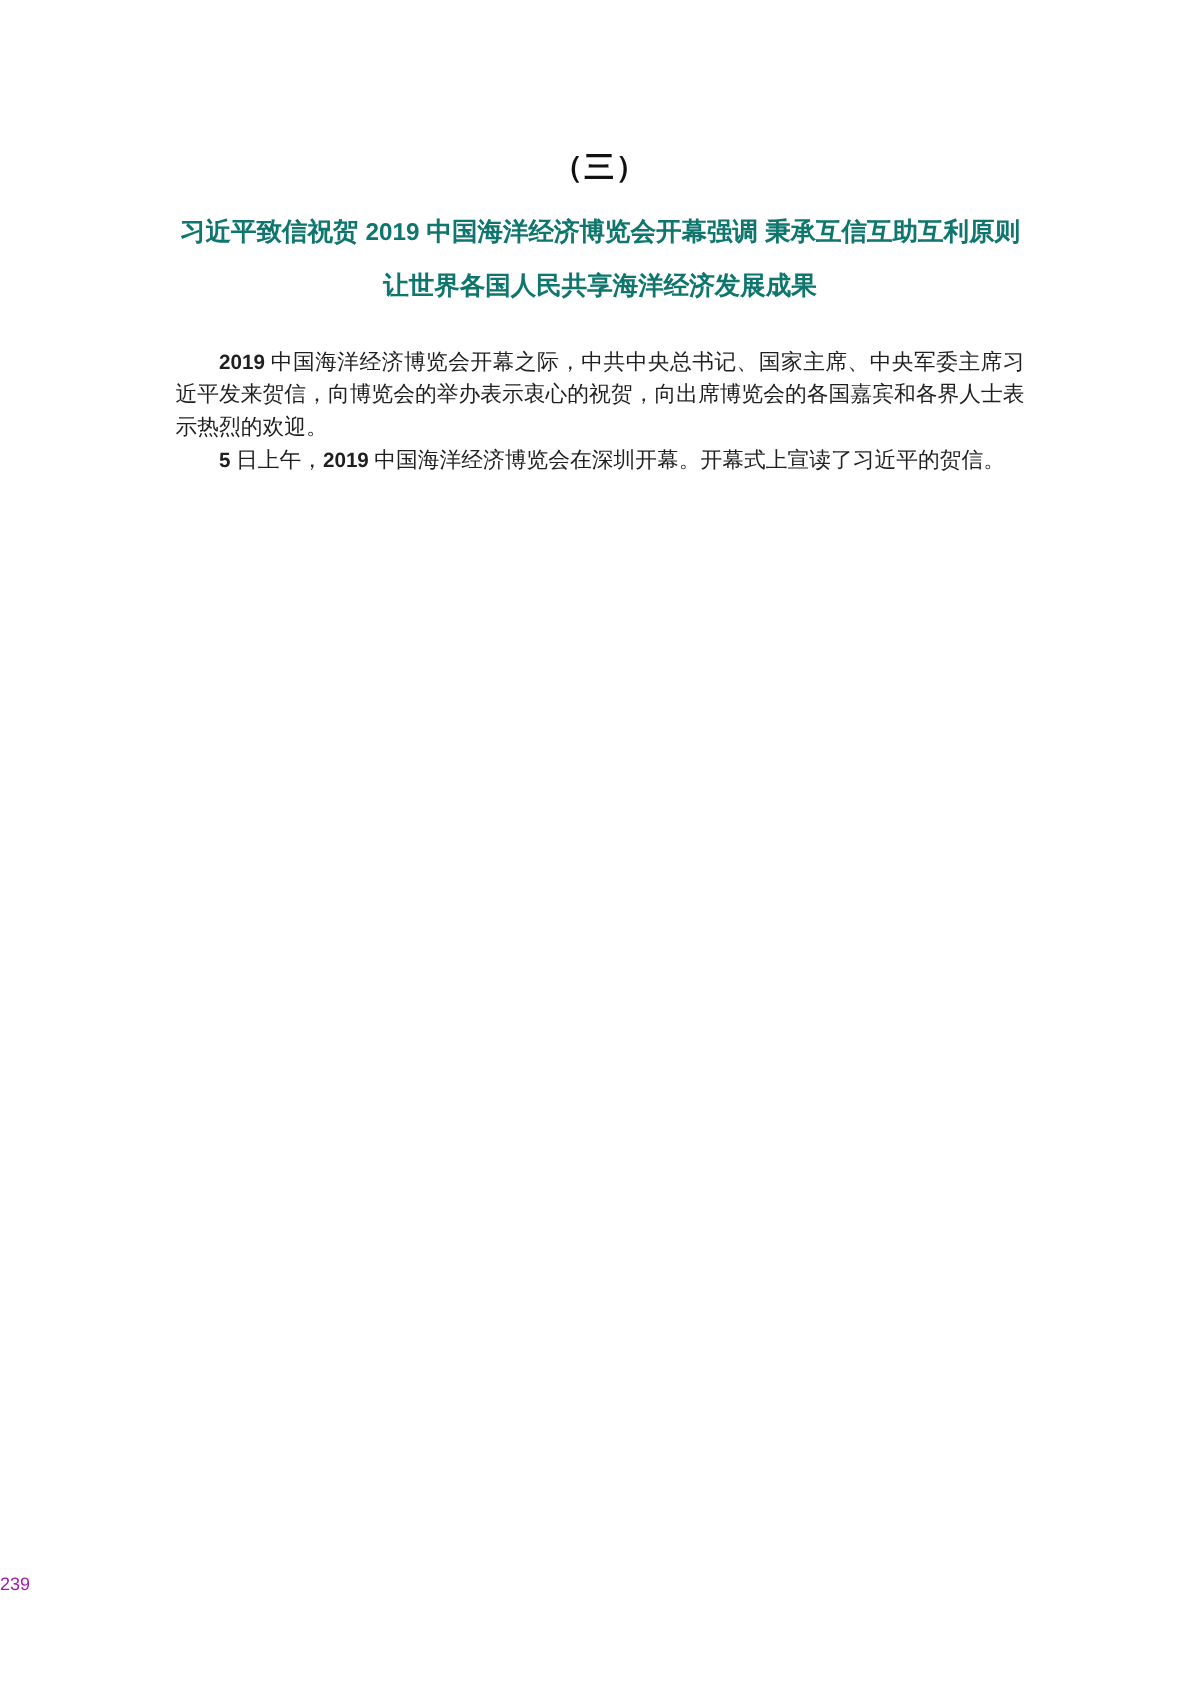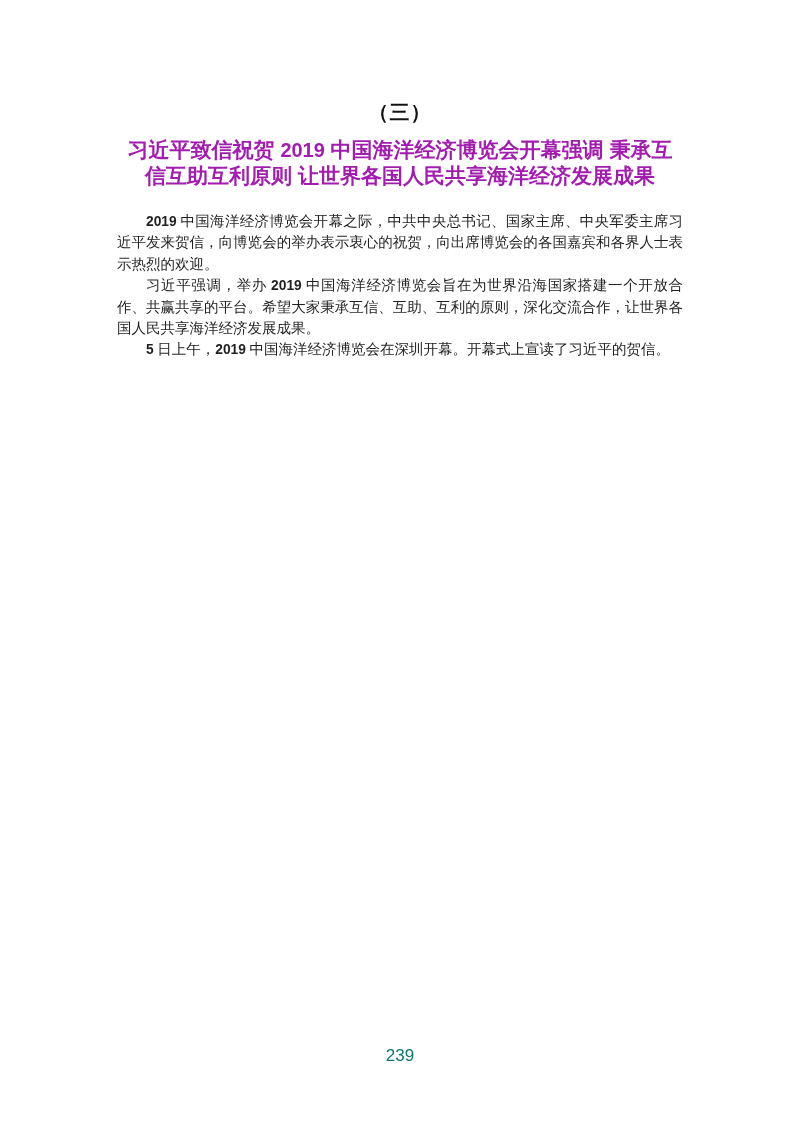--- a/index.html
+++ b/index.html
@@ -22,23 +22,23 @@
     font-size: 20px;
     line-height: 28px;
     color: #111111;
     letter-spacing: 1px;
   }
   .article-title {
     margin: 11px 2px 0 2px;
     text-align: center;
     font-family: "Liberation Sans", "DejaVu Sans", sans-serif;
     font-weight: bold;
-    font-size: 21px;
-    line-height: 26px;
-    color: #a21caf;
+    font-size: 17px;
+    line-height: 36px;
+    color: #0f766e;
   }
   .article-body {
     margin-top: 22px;
   }
   .article-body p {
     margin: 0;
     font-size: 14.5px;
     line-height: 21.4px;
     text-align: justify;
     text-justify: inter-ideograph;
@@ -48,34 +48,33 @@
   .num {
     font-family: "Liberation Sans", "DejaVu Sans", sans-serif;
     font-weight: bold;
     font-size: 0.95em;
   }
   .page-number {
     position: absolute;
     left: 0;
     right: 0;
     bottom: 70px;
-    text-align: center;
+    text-align: left;
     font-family: "Liberation Sans", "DejaVu Sans", sans-serif;
-    font-size: 17px;
+    font-size: 12px;
     line-height: 14px;
-    color: #0f766e;
+    color: #a21caf;
   }
 </style>
 </head>
 <body>
 
 <div class="page">
   <div class="content">
     <div class="section-number">（三）</div>
     <h1 class="article-title">习近平致信祝贺 <span class="num">2019</span> 中国海洋经济博览会开幕强调 秉承互信互助互利原则 让世界各国人民共享海洋经济发展成果</h1>
     <div class="article-body">
       <p><span class="num">2019</span> 中国海洋经济博览会开幕之际，中共中央总书记、国家主席、中央军委主席习近平发来贺信，向博览会的举办表示衷心的祝贺，向出席博览会的各国嘉宾和各界人士表示热烈的欢迎。</p>
-      <p>习近平强调，举办 <span class="num">2019</span> 中国海洋经济博览会旨在为世界沿海国家搭建一个开放合作、共赢共享的平台。希望大家秉承互信、互助、互利的原则，深化交流合作，让世界各国人民共享海洋经济发展成果。</p>
       <p><span class="num">5</span> 日上午，<span class="num">2019</span> 中国海洋经济博览会在深圳开幕。开幕式上宣读了习近平的贺信。</p>
     </div>
   </div>
   <div class="page-number">239</div>
 </div>
 
 </body></html>

